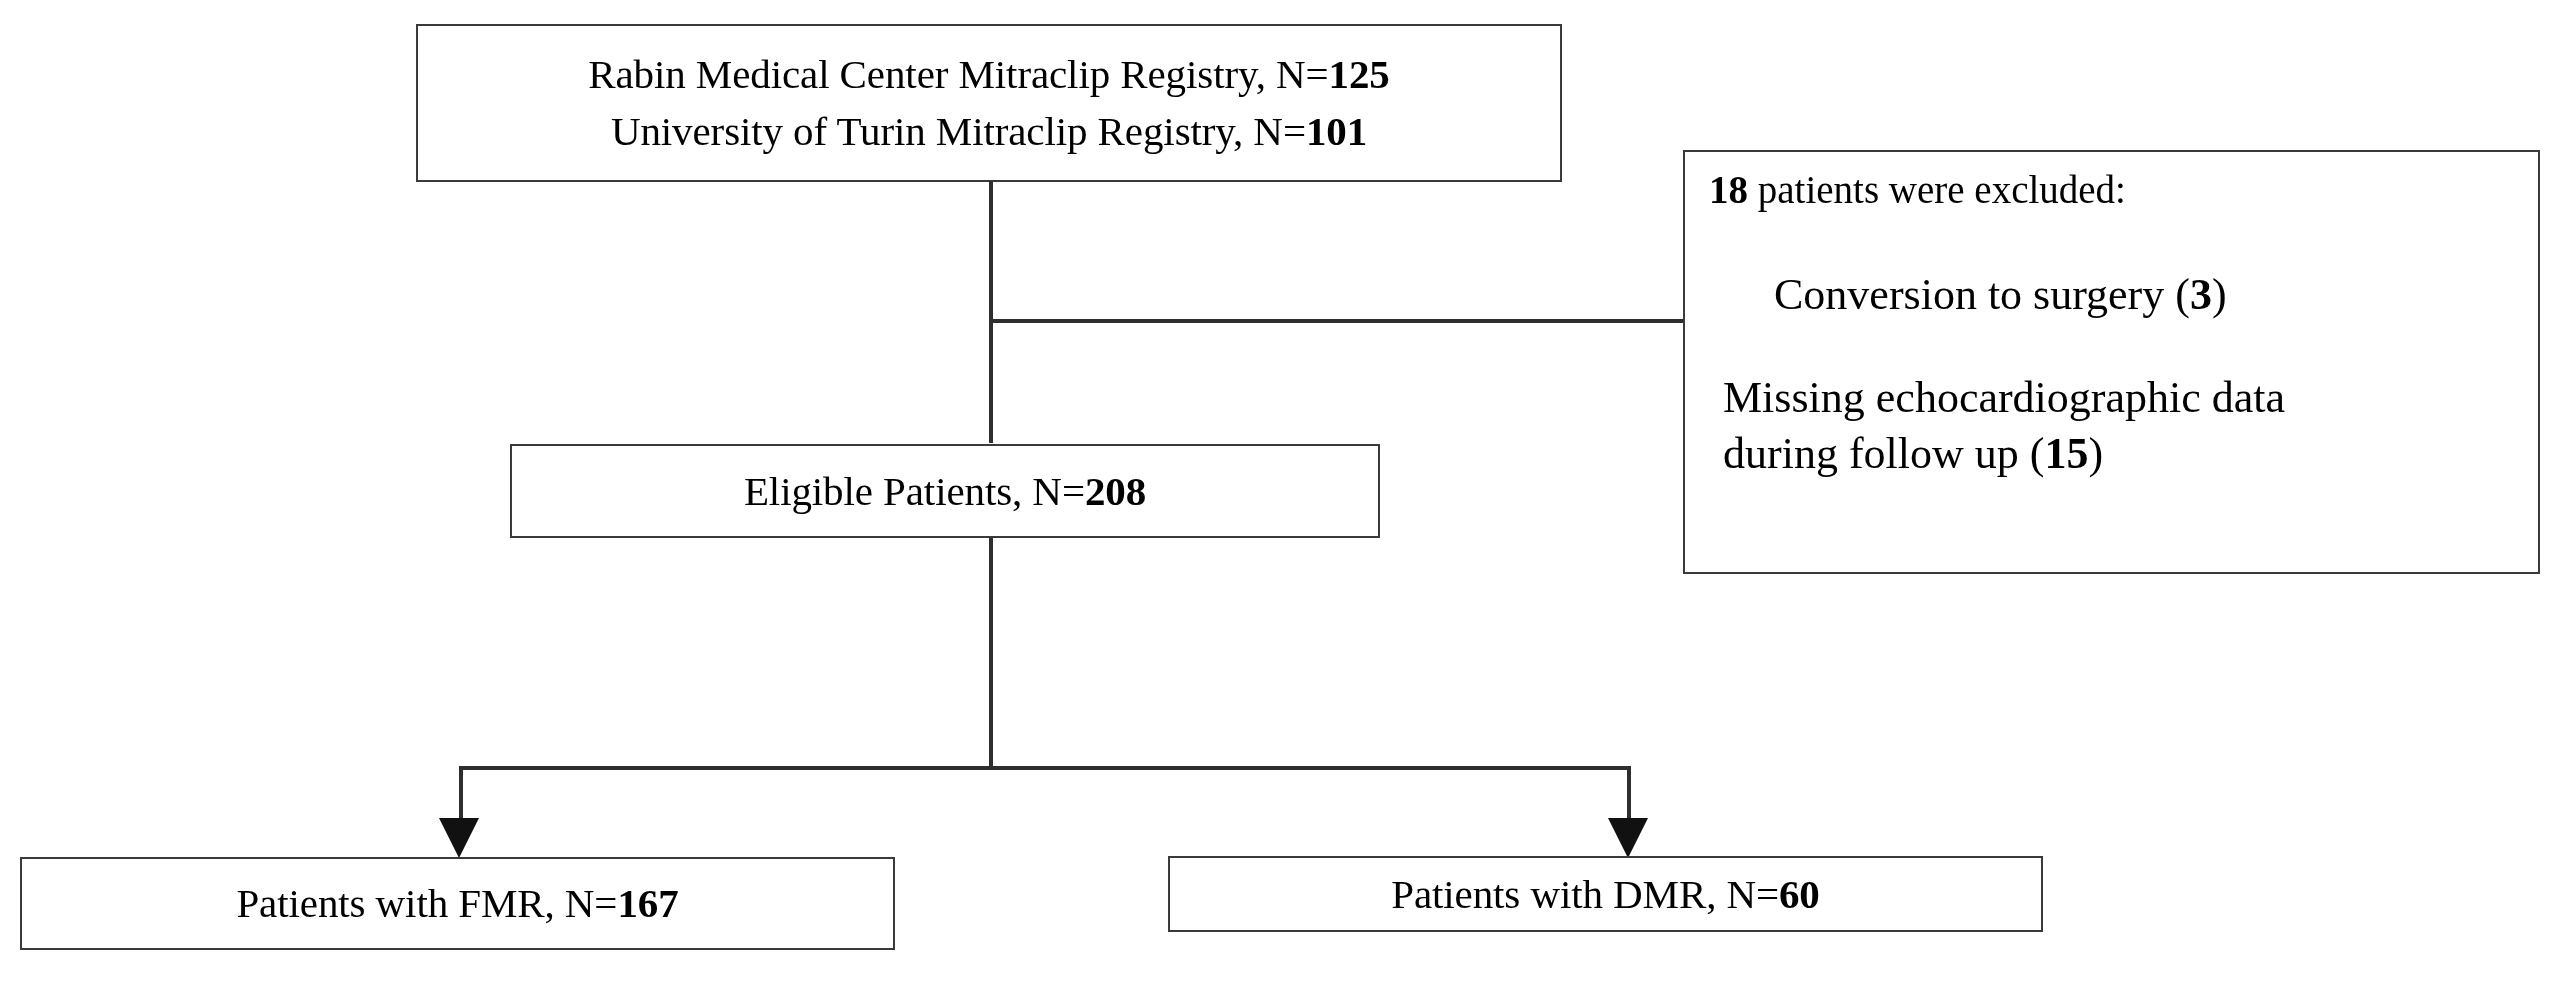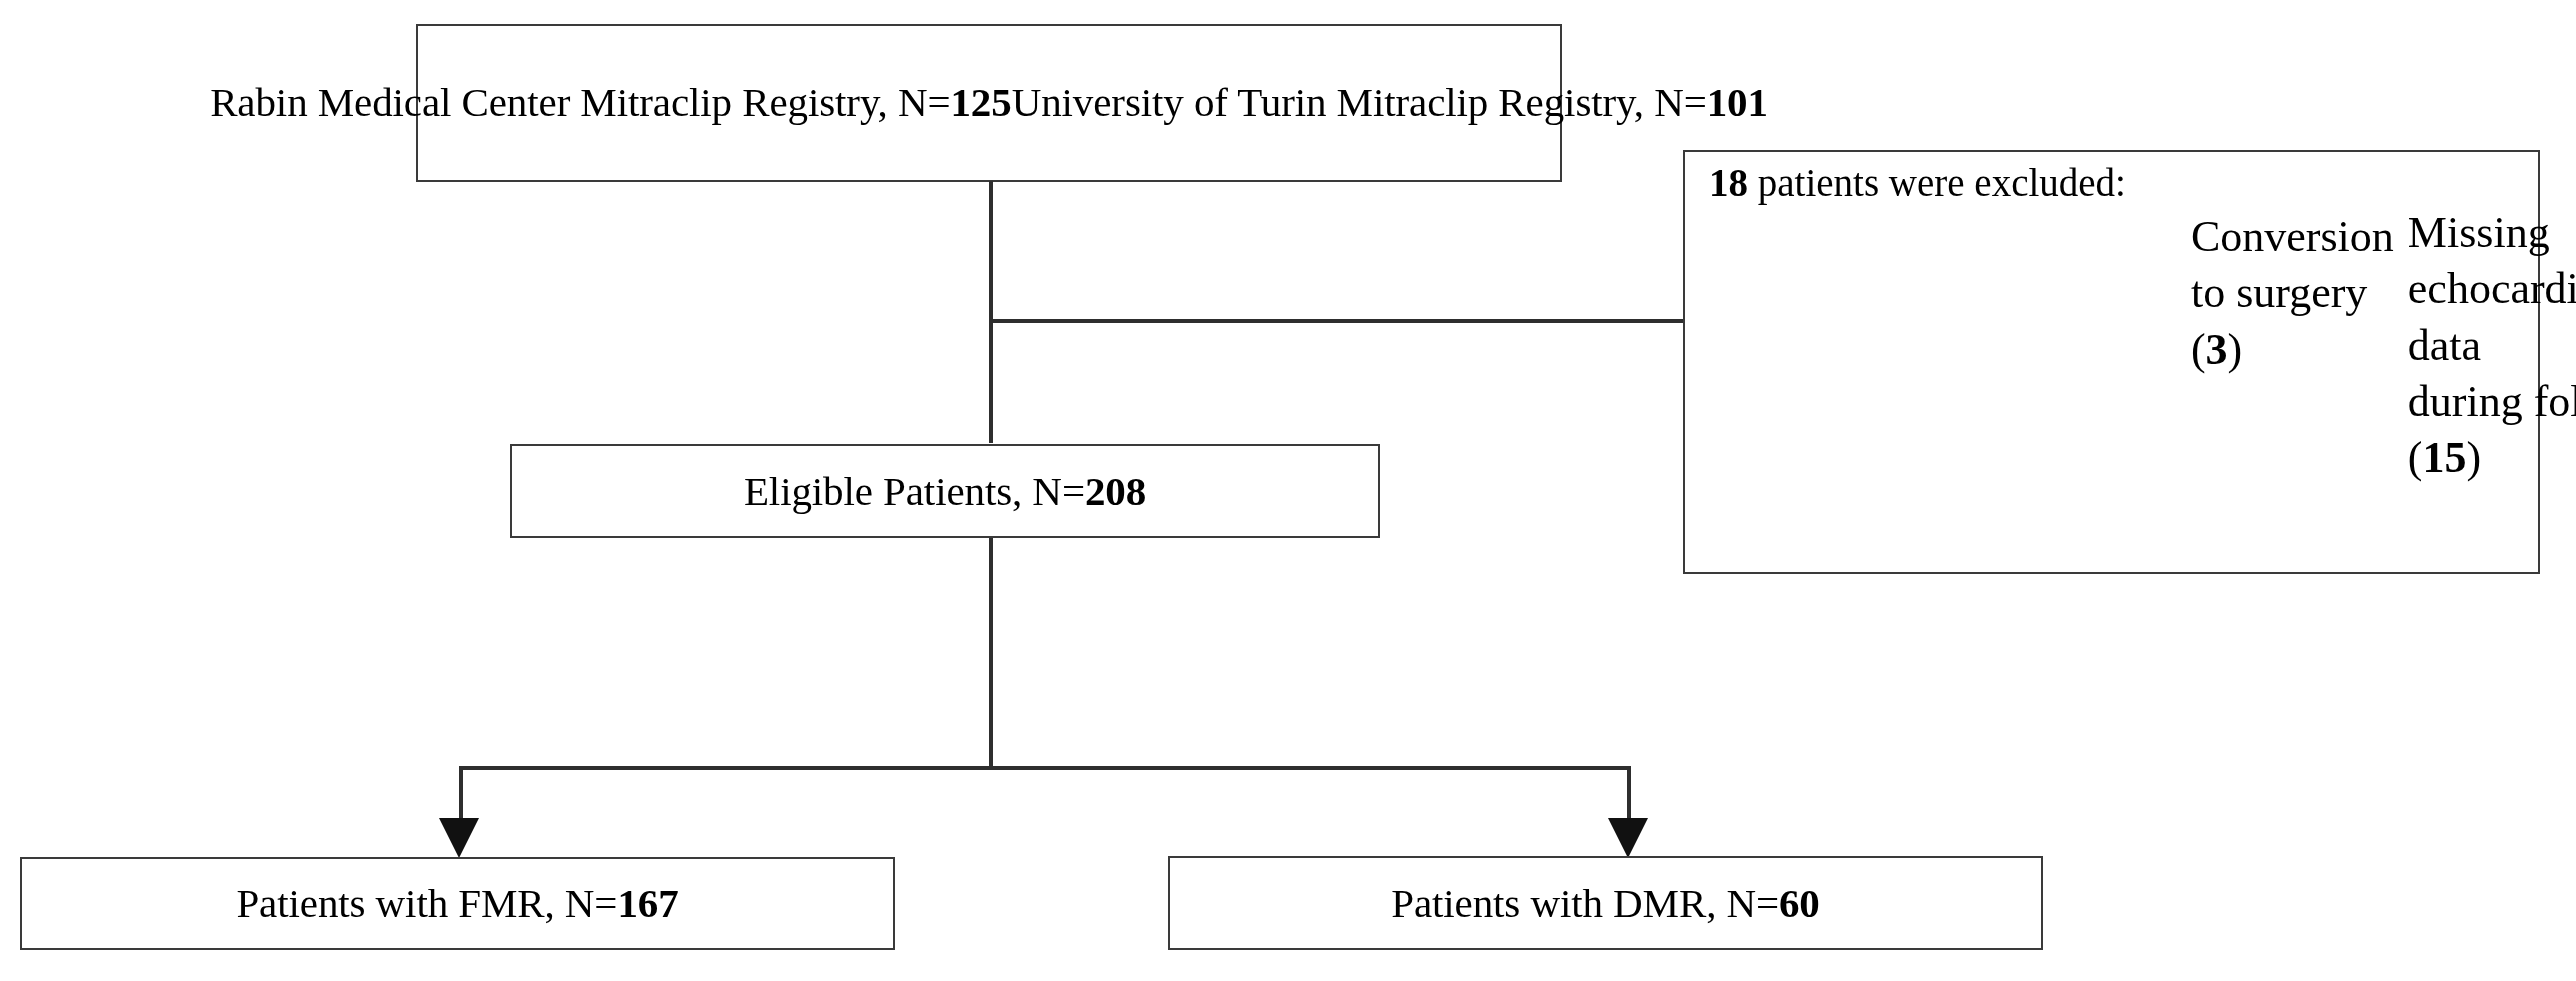--- a/index.html
+++ b/index.html
@@ -15,21 +15,21 @@
     overflow: hidden;
     font-family: "Liberation Serif", "DejaVu Serif", serif;
     color: #000000;
   }
   .node {
     position: absolute;
     box-sizing: border-box;
     background: #ffffff;
     border: 2.1px solid #3a3a3a;
     display: flex;
-    flex-direction: row;
+    flex-direction: column;
     align-items: center;
     justify-content: center;
   }
   .node .line {
     white-space: nowrap;
     font-size: 41px;
     line-height: 1.38;
     letter-spacing: -0.1px;
   }
   .node.left-align {
@@ -52,21 +52,21 @@
     width: 870px;
     height: 94px;
   }
 
   
   #node-excluded {
     left: 1683px;
     top: 150px;
     width: 857px;
     height: 424px;
-    padding: 6px 24px;
+    padding: 13px 24px;
   }
   #node-excluded .head {
     font-size: 39px;
     line-height: 1.3;
     white-space: nowrap;
   }
   #node-excluded .reason {
     font-size: 44px;
     line-height: 1.28;
     margin-left: 65px;
@@ -79,21 +79,21 @@
   #node-fmr {
     left: 20px;
     top: 857px;
     width: 875px;
     height: 93px;
   }
   #node-dmr {
     left: 1168px;
     top: 856px;
     width: 875px;
-    height: 94px;
+    height: 76px;
   }
 
   
   .conn {
     position: absolute;
     background: #2e2e2e;
   }
   .vline { width: 3.6px; }
   .hline { height: 3.6px; }
 

